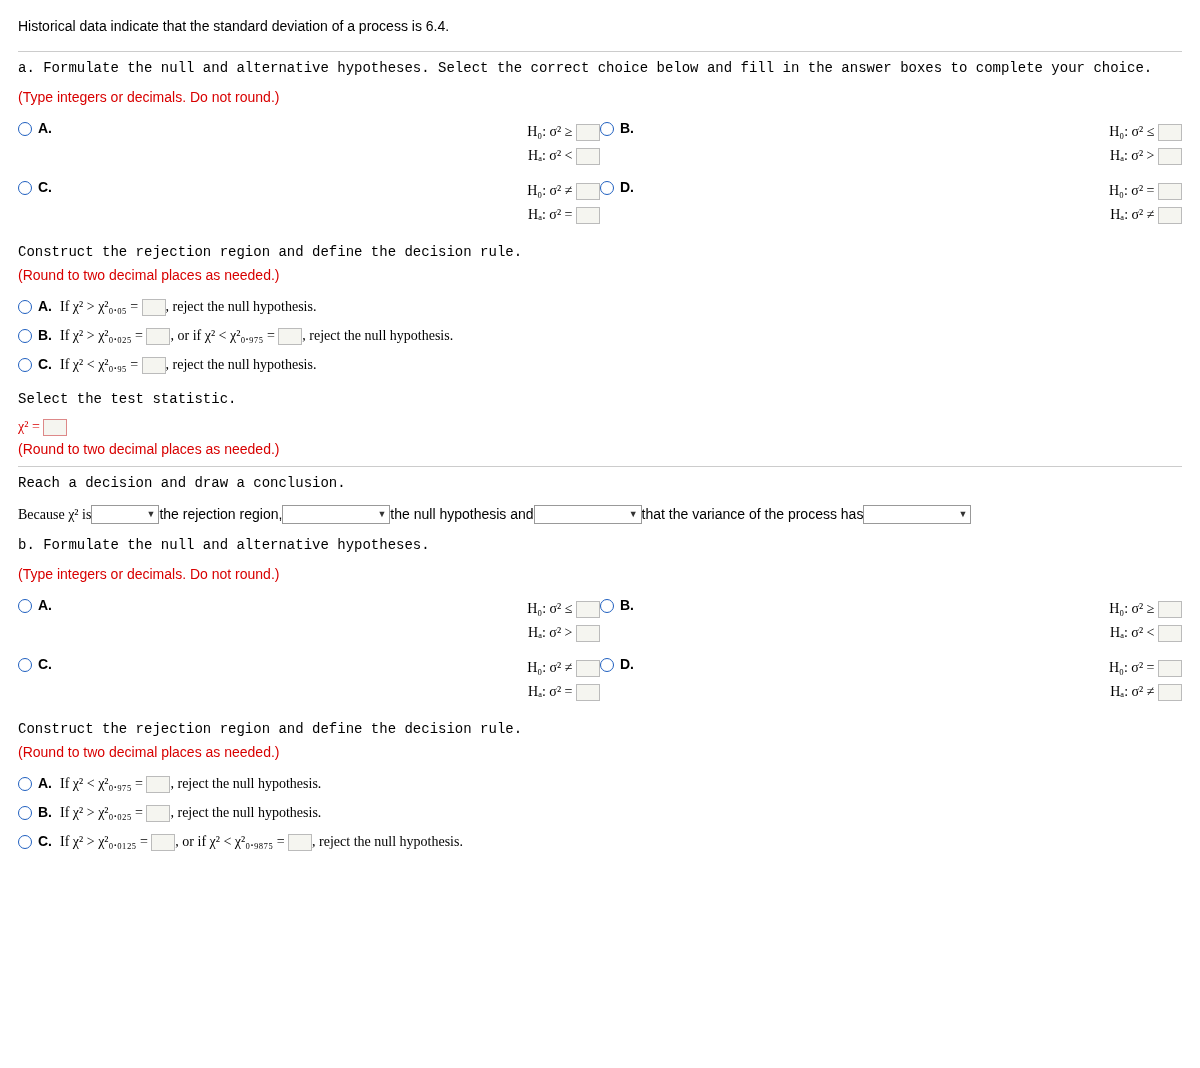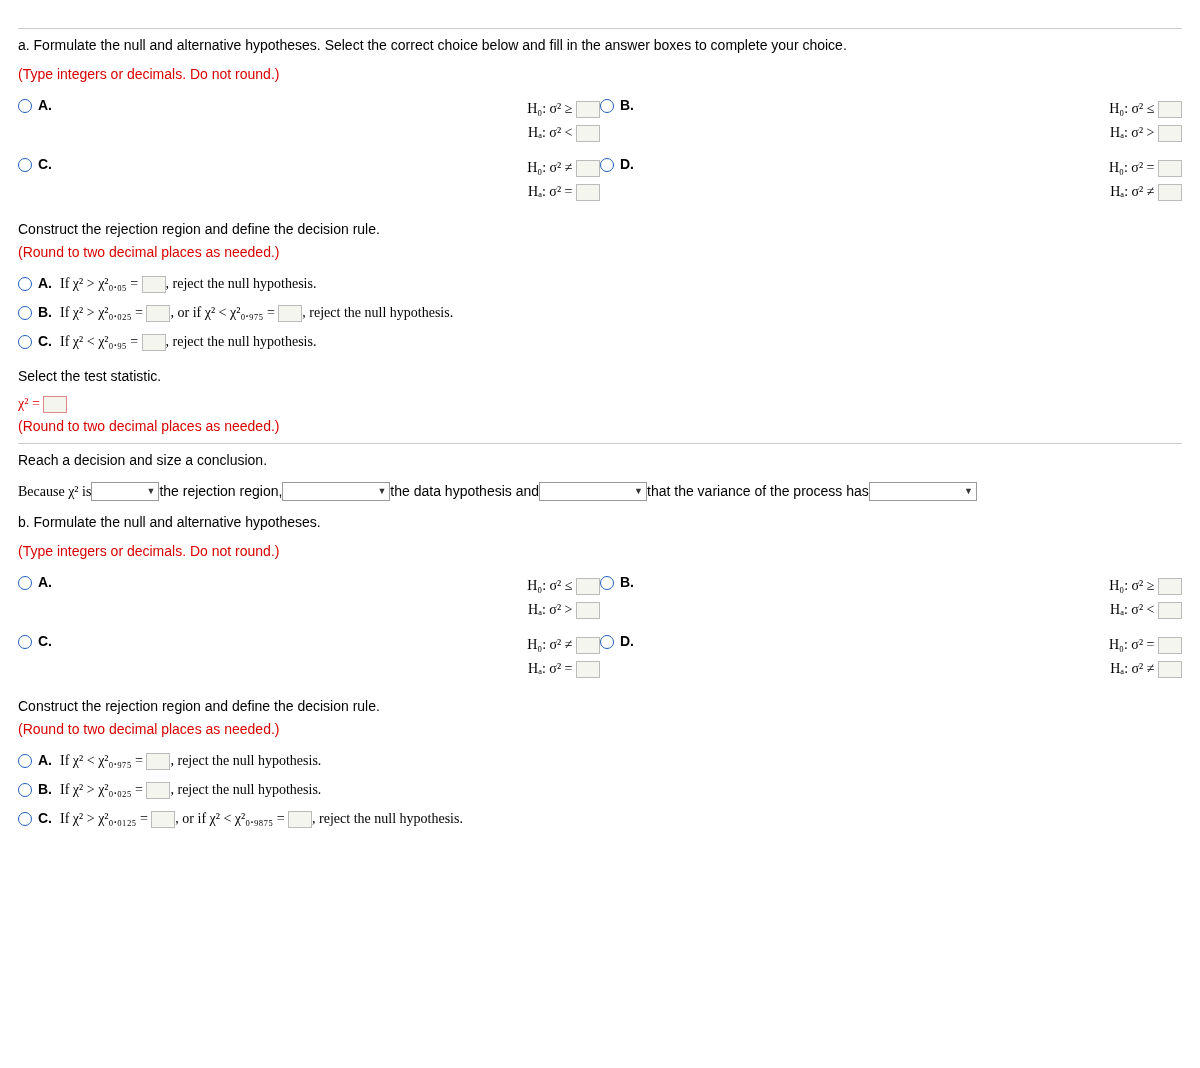--- a/index.html
+++ b/index.html
@@ -1,38 +1,39 @@
 <!DOCTYPE html>
 <html><head>
 <meta charset="utf-8">
 <style>
   body { font-family: Arial, Helvetica, sans-serif; font-size: 14px; color: #000; margin: 0; padding: 14px 18px; line-height: 1.5; }
   .intro p { margin: 2px 0; }
   hr { border: none; border-top: 1px solid #ccc; margin: 6px 0; }
   .instr { color: #d80000; margin: 8px 0 6px 0; }
-  .instr-blk { color: #000; margin: 4px 0; }
+  .instr-blk { color: #000; margin: 4px 0; font-family: Liberation Mono, monospace; }
   .choices { display: flex; flex-wrap: wrap; margin: 6px 0 10px 0; }
   .choice { width: 50%; display: flex; align-items: flex-start; margin: 4px 0; box-sizing: border-box; }
   .full { width: 100%; }
   .radio { width: 12px; height: 12px; border: 1px solid #2060c0; border-radius: 50%; margin-top: 4px; flex-shrink: 0; }
   .lbl { font-weight: bold; margin: 0 8px 0 6px; flex-shrink: 0; }
   .content { flex: 1; }
   .box { display: inline-block; width: 22px; height: 15px; background: #f5f5f0; border: 1px solid #bbb; vertical-align: middle; }
   .sel { display: inline-block; min-width: 18px; height: 17px; background: #fff; border: 1px solid #999; vertical-align: middle; padding: 0 3px; position: relative; }
   .sel::after { content: "▼"; font-size: 9px; color: #333; position: absolute; right: 3px; top: 2px; }
   .math { font-family: 'Times New Roman', serif; text-align: right; }
   .chi2 { font-family: 'Times New Roman', serif; }
   .row { margin: 3px 0; }
   .section { margin: 10px 0 4px 0; }
   .flexline { display: flex; align-items: center; flex-wrap: wrap; }
 </style>
 </head>
 <body>
 
 <div class="intro">
+  <p>Historical data indicate that the standard deviation of a process is 6.4.</p>
   <p style="height:6px"></p>
 </div>
 <hr>
 
 <p class="instr-blk">a. Formulate the null and alternative hypotheses. Select the correct choice below and fill in the answer boxes to complete your choice.</p>
 <p class="instr">(Type integers or decimals. Do not round.)</p>
 
 <div class="choices">
   <div class="choice">
     <span class="radio"></span>
@@ -99,28 +100,28 @@
   </div>
 </div>
 
 <p class="instr-blk section">Select the test statistic.</p>
 <p class="chi2" style="color:#d80000; margin:6px 0 2px 0">
   <span>χ² =</span>
   <span class="box" style="border-color:#d88"></span>
 </p>
 <p class="instr" style="margin-top:0">(Round to two decimal places as needed.)</p>
 <hr>
-<p class="instr-blk">Reach a decision and size a conclusion.</p>
+<p class="instr-blk">Reach a decision and draw a conclusion.</p>
 
 <div class="flexline" style="margin:10px 0">
   <span class="chi2">Because χ² is</span>
   <span class="sel" style="width:60px"></span>
   <span>the rejection region,</span>
   <span class="sel" style="width:100px"></span>
-  <span>the data hypothesis and</span>
+  <span>the null hypothesis and</span>
   <span class="sel" style="width:100px"></span>
   <span>that the variance of the process has</span>
   <span class="sel" style="width:100px"></span>
 </div>
 
 <p class="instr-blk section">b. Formulate the null and alternative hypotheses.</p>
 <p class="instr">(Type integers or decimals. Do not round.)</p>
 
 <div class="choices">
   <div class="choice">

